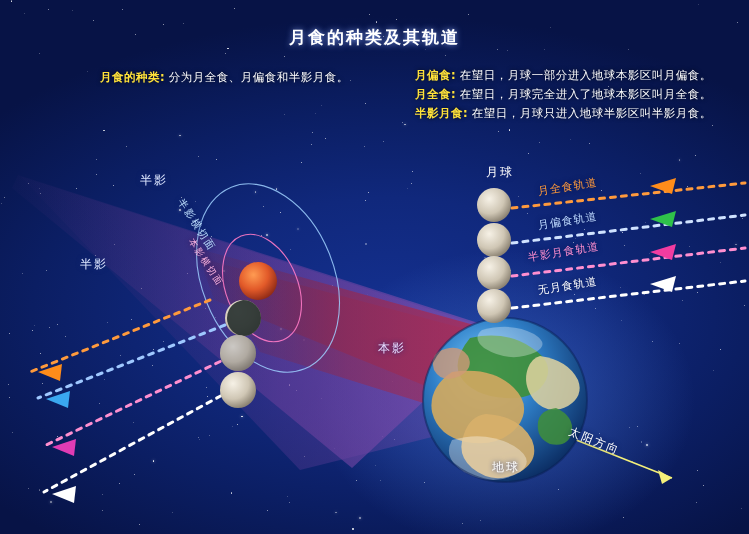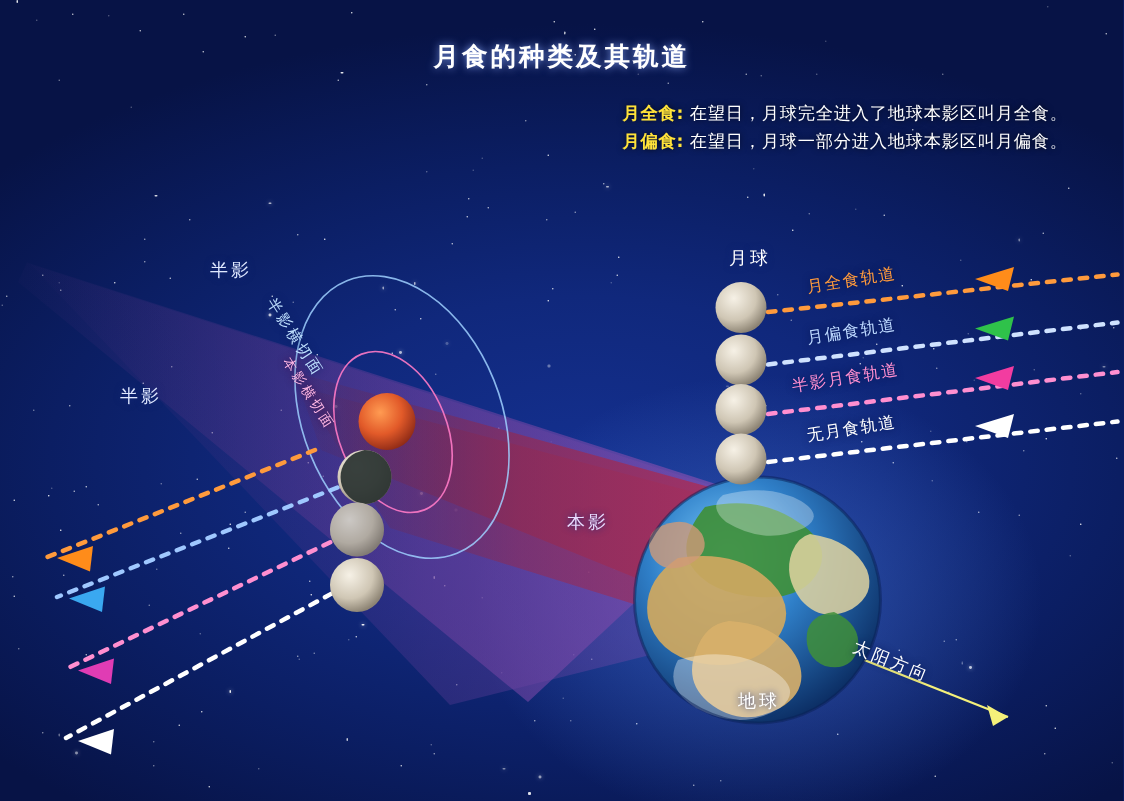--- a/index.html
+++ b/index.html
@@ -385,29 +385,37 @@
     <g>
       <circle cx="494" cy="205" r="17" fill="url(#moonBright)"></circle>
       <circle cx="494" cy="240" r="17" fill="url(#moonBright)"></circle>
       <circle cx="494" cy="273" r="17" fill="url(#moonBright)"></circle>
       <circle cx="494" cy="306" r="17" fill="url(#moonBright)"></circle>
     </g>
   </svg>
 
   <div class="title">月食的种类及其轨道</div>
 
+  <div class="legend-left">
+    <span class="key">月食的种类:</span>
+    <span class="val">分为月全食、月偏食和半影月食。</span>
+  </div>
 
   <div class="legend-right">
+    <div class="row">
+      <span class="key">月偏食:</span>
+      <span class="val">在望日，月球一部分进入地球本影区叫月偏食。</span>
+    </div>
     <div class="row">
       <span class="key">月全食:</span>
       <span class="val">在望日，月球完全进入了地球本影区叫月全食。</span>
     </div>
     <div class="row">
-      <span class="key">月偏食:</span>
-      <span class="val">在望日，月球一部分进入地球本影区叫月偏食。</span>
+      <span class="key">半影月食:</span>
+      <span class="val">在望日，月球只进入地球半影区叫半影月食。</span>
     </div>
   </div>
 
   <div class="lbl lbl-pen" style="left:140px;top:172px;">半影</div>
   <div class="lbl lbl-pen" style="left:80px;top:256px;">半影</div>
   <div class="rot-pen" style="left:186px;top:196px;">半影横切面</div>
   <div class="rot-umb" style="left:196px;top:236px;">本影横切面</div>
   <div class="lbl lbl-umb" style="left:378px;top:340px;">本影</div>
 
   <div class="lbl lbl-moon" style="left:486px;top:164px;">月球</div>

